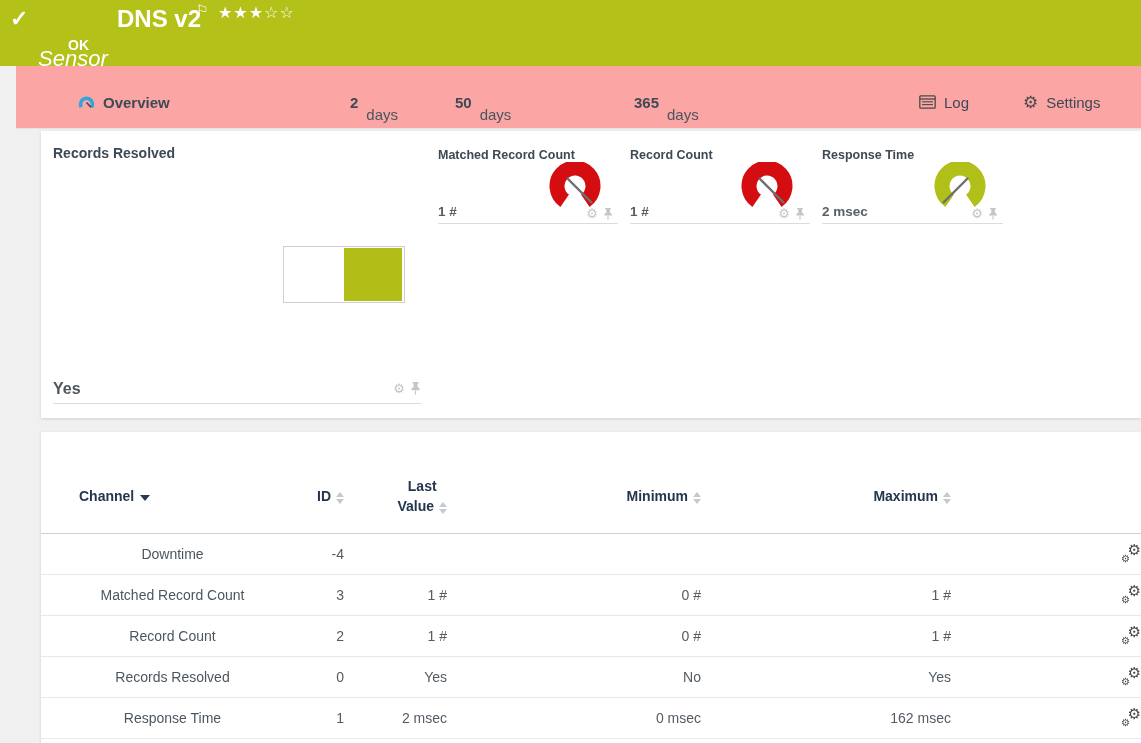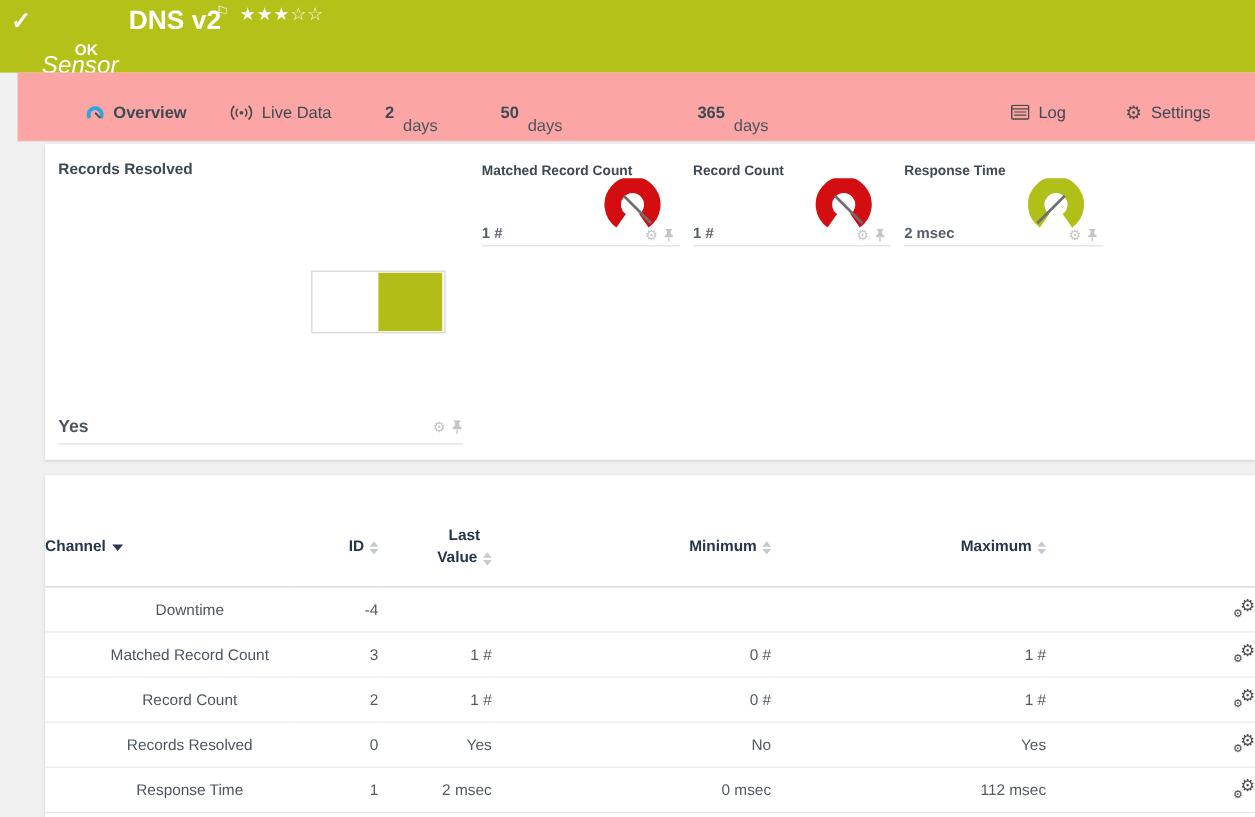--- a/index.html
+++ b/index.html
@@ -65,21 +65,21 @@
   .gauge-widget svg.gauge { position:absolute; top:14px; right:15px; }
   .arc-red { color:var(--gauge-red,#d40d10); }
   .arc-green { color:var(--gauge-green,#b0c019); }
   .gauge-low svg.gauge { transform:scaleX(-1); }
 
   
   table.channels { border-collapse:collapse; width:1100px; table-layout:fixed; }
   table.channels th { height:101px; vertical-align:middle; padding-top:28px;
         font-size:14px; font-weight:bold; color:var(--table-header-text,#24364e);
         border-bottom:1px solid #cfcfcf; text-align:right; cursor:pointer; }
-  table.channels th.col-channel { text-align:left; }
+  table.channels th.col-channel { text-align:left; padding-left:38px; }
   table.channels td { height:41px; font-size:14px; color:var(--cell-text,#535b63);
         border-bottom:1px solid var(--divider,#e8e8e8); text-align:right; }
   table.channels td.col-channel { text-align:center; padding-left:38px; color:#4d565f; }
   .col-channel { width:225px; } .col-id { width:78px; } .col-last { width:103px; }
   .col-min { width:254px; } .col-max { width:250px; } .col-gear { width:190px; }
   td.col-gear { text-align:left; padding-left:44px; }
   .sort-pair { display:inline-block; vertical-align:middle; margin-left:5px; }
   .sort-pair i { display:block; width:0; height:0; border-left:4px solid transparent; border-right:4px solid transparent; }
   .sort-pair .up { border-bottom:5px solid #c3cad0; margin-bottom:2px; }
   .sort-pair .dn { border-top:5px solid #c3cad0; }
@@ -105,30 +105,20 @@
 </div>
 
 <div class="tabbar">
   <div class="tab" style="left:62px">
     <svg width="17" height="15" viewBox="0 0 17 15">
       <path d="M3.4 12.2 A 5.9 5.9 0 1 1 13.6 12.2" fill="none" stroke="#2ba7dd" stroke-width="3.6"></path>
       <line x1="8.5" y1="7.5" x2="13.2" y2="12.4" stroke="#44505a" stroke-width="1.7"></line>
     </svg>
     <span style="font-weight:600">Overview</span>
   </div>
-  <div class="tab" style="left:193px">
-    <svg width="21" height="15" viewBox="0 0 21 15">
-      <circle cx="10.5" cy="7.5" r="1.7" fill="#4a4a4a"></circle>
-      <path d="M7.1 4 A 4.9 4.9 0 0 0 7.1 11" fill="none" stroke="#4a4a4a" stroke-width="1.4"></path>
-      <path d="M13.9 4 A 4.9 4.9 0 0 1 13.9 11" fill="none" stroke="#4a4a4a" stroke-width="1.4"></path>
-      <path d="M4 1.3 A 8.6 8.6 0 0 0 4 13.7" fill="none" stroke="#4a4a4a" stroke-width="1.4"></path>
-      <path d="M17 1.3 A 8.6 8.6 0 0 1 17 13.7" fill="none" stroke="#4a4a4a" stroke-width="1.4"></path>
-    </svg>
-    <span>Live Data</span>
-  </div>
   <div class="tab" style="left:334px">
     <span class="num">2</span>
     <span class="word">days</span>
   </div>
   <div class="tab" style="left:439px">
     <span class="num">50</span>
     <span class="word">days</span>
   </div>
   <div class="tab" style="left:618px">
     <span class="num">365</span>
@@ -286,20 +276,20 @@
         <td>Yes</td>
         <td class="col-gear">
           <span class="chan-gear"><span class="big">⚙</span><span class="small">⚙</span></span>
         </td>
       </tr>
       <tr>
         <td class="col-channel">Response Time</td>
         <td>1</td>
         <td>2 msec</td>
         <td>0 msec</td>
-        <td>112 msec</td>
+        <td>162 msec</td>
         <td class="col-gear">
           <span class="chan-gear"><span class="big">⚙</span><span class="small">⚙</span></span>
         </td>
       </tr>
     </tbody>
   </table>
 </div>
 
 </body></html>

